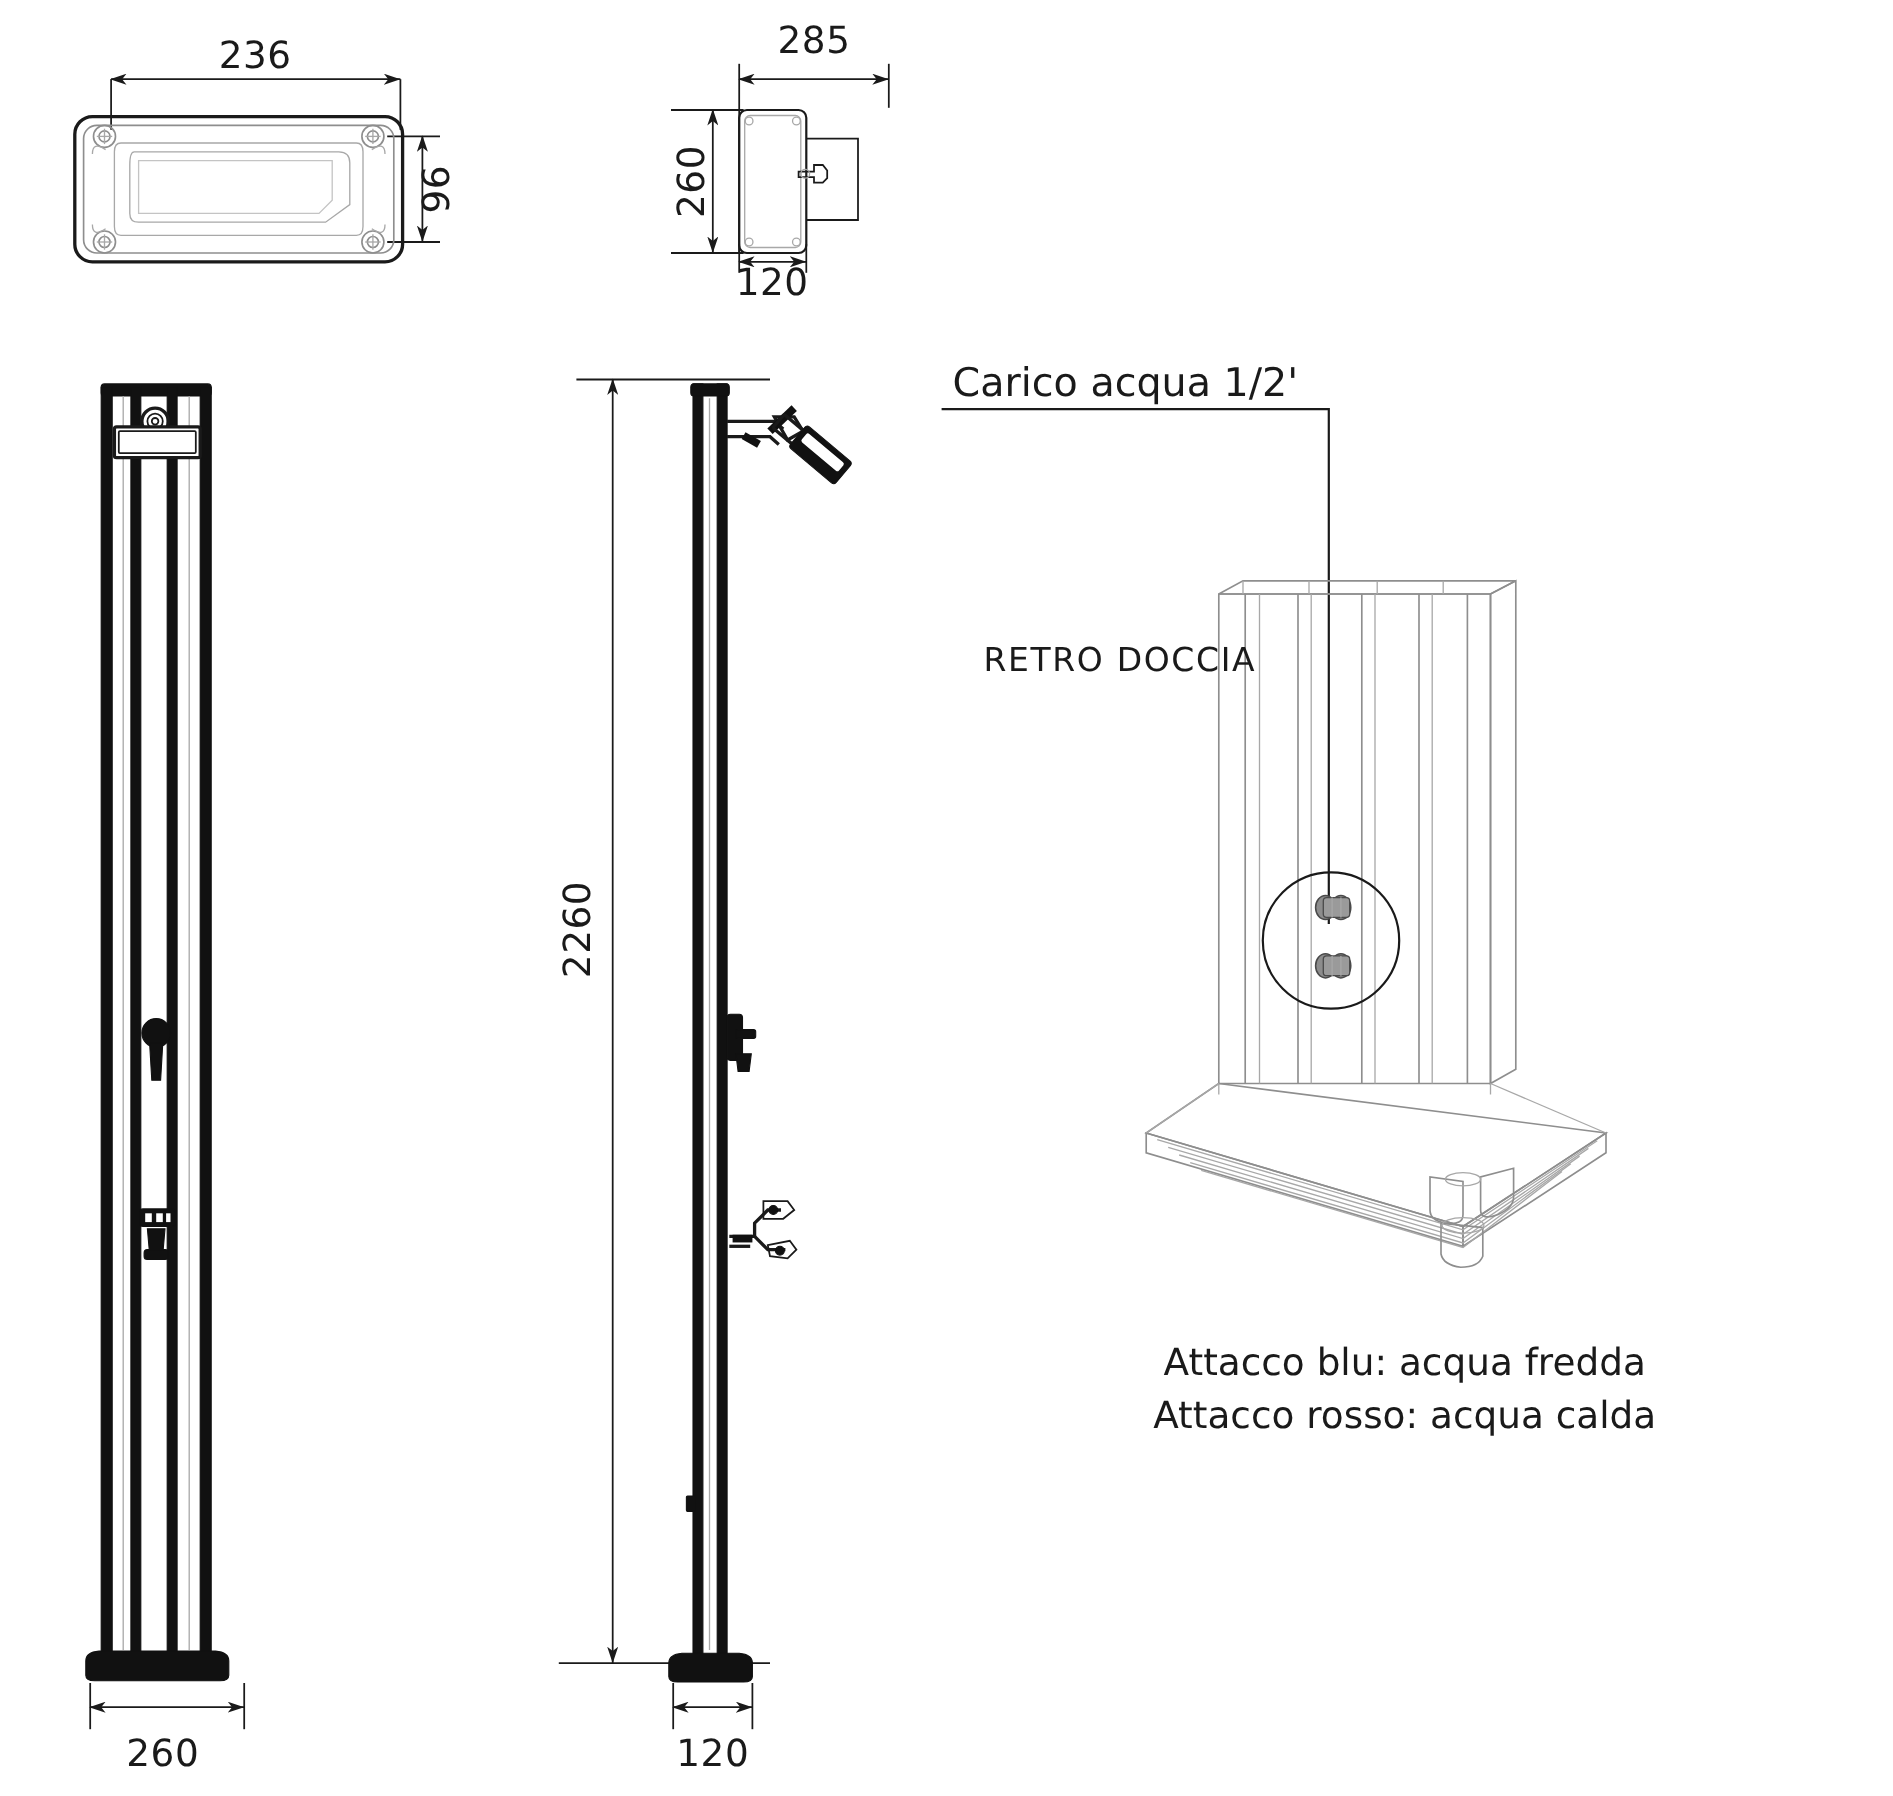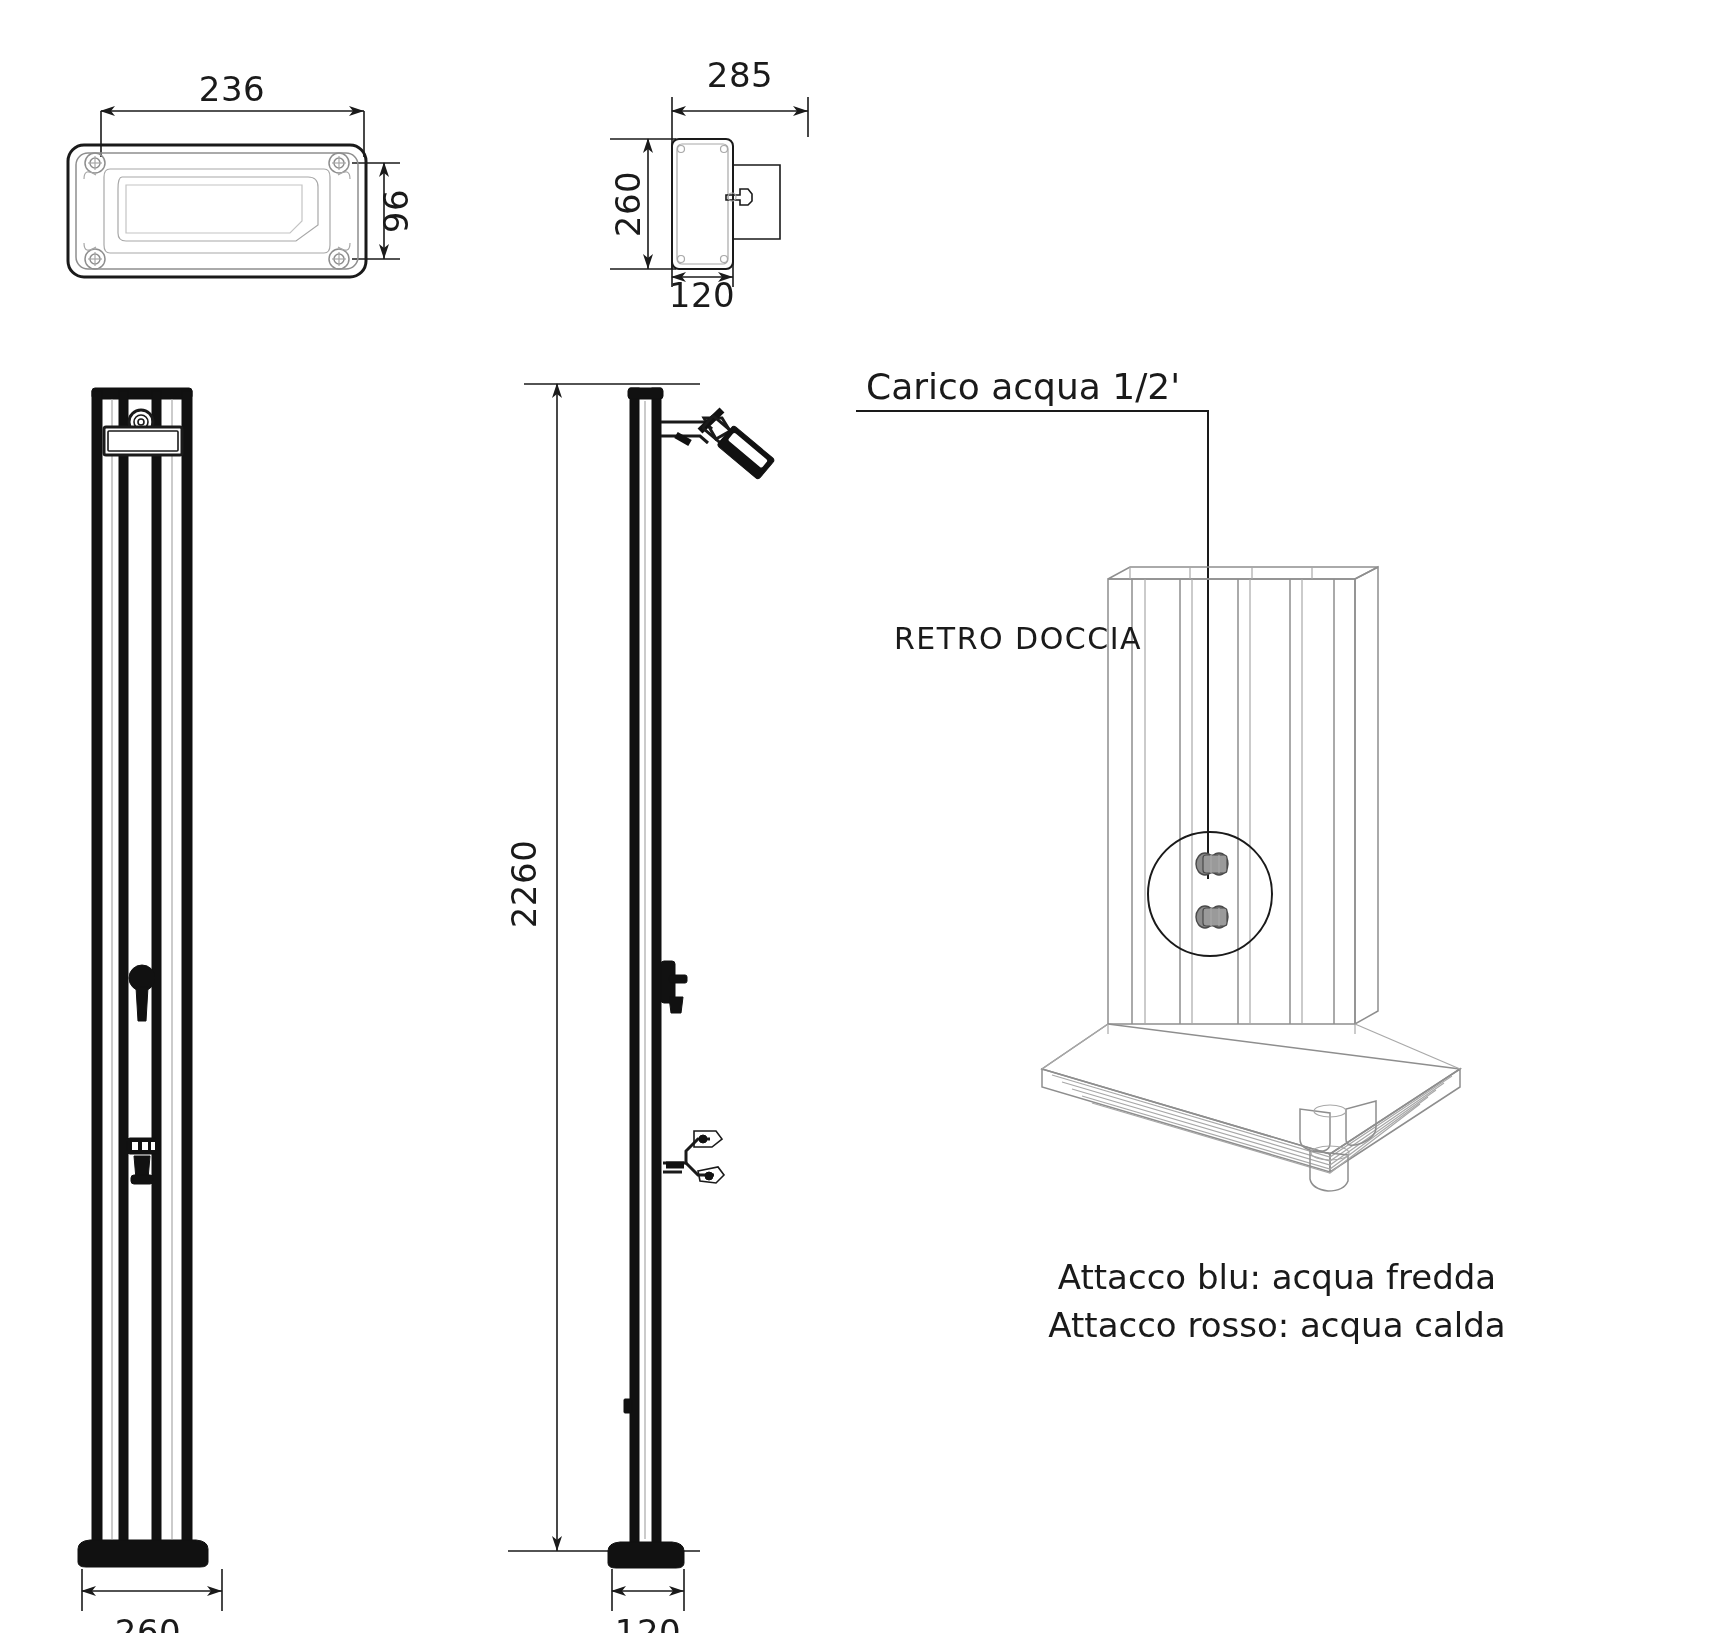--- a/index.html
+++ b/index.html
@@ -15,21 +15,20 @@
     font-family: "DejaVu Sans", "Liberation Sans", sans-serif;
     color: #1a1a1a;
     overflow: hidden;
   }
   #drawing-root {
     position: absolute;
     left: 0;
     top: 0;
     width: 1721px;
     height: 1152px;
-    margin-top: 39px;
   }
   svg.sheet {
     display: block;
     width: 1721px;
     height: 1633px;
   }
   text {
     font-family: "DejaVu Sans", "Liberation Sans", sans-serif;
     fill: #1a1a1a;
   }

